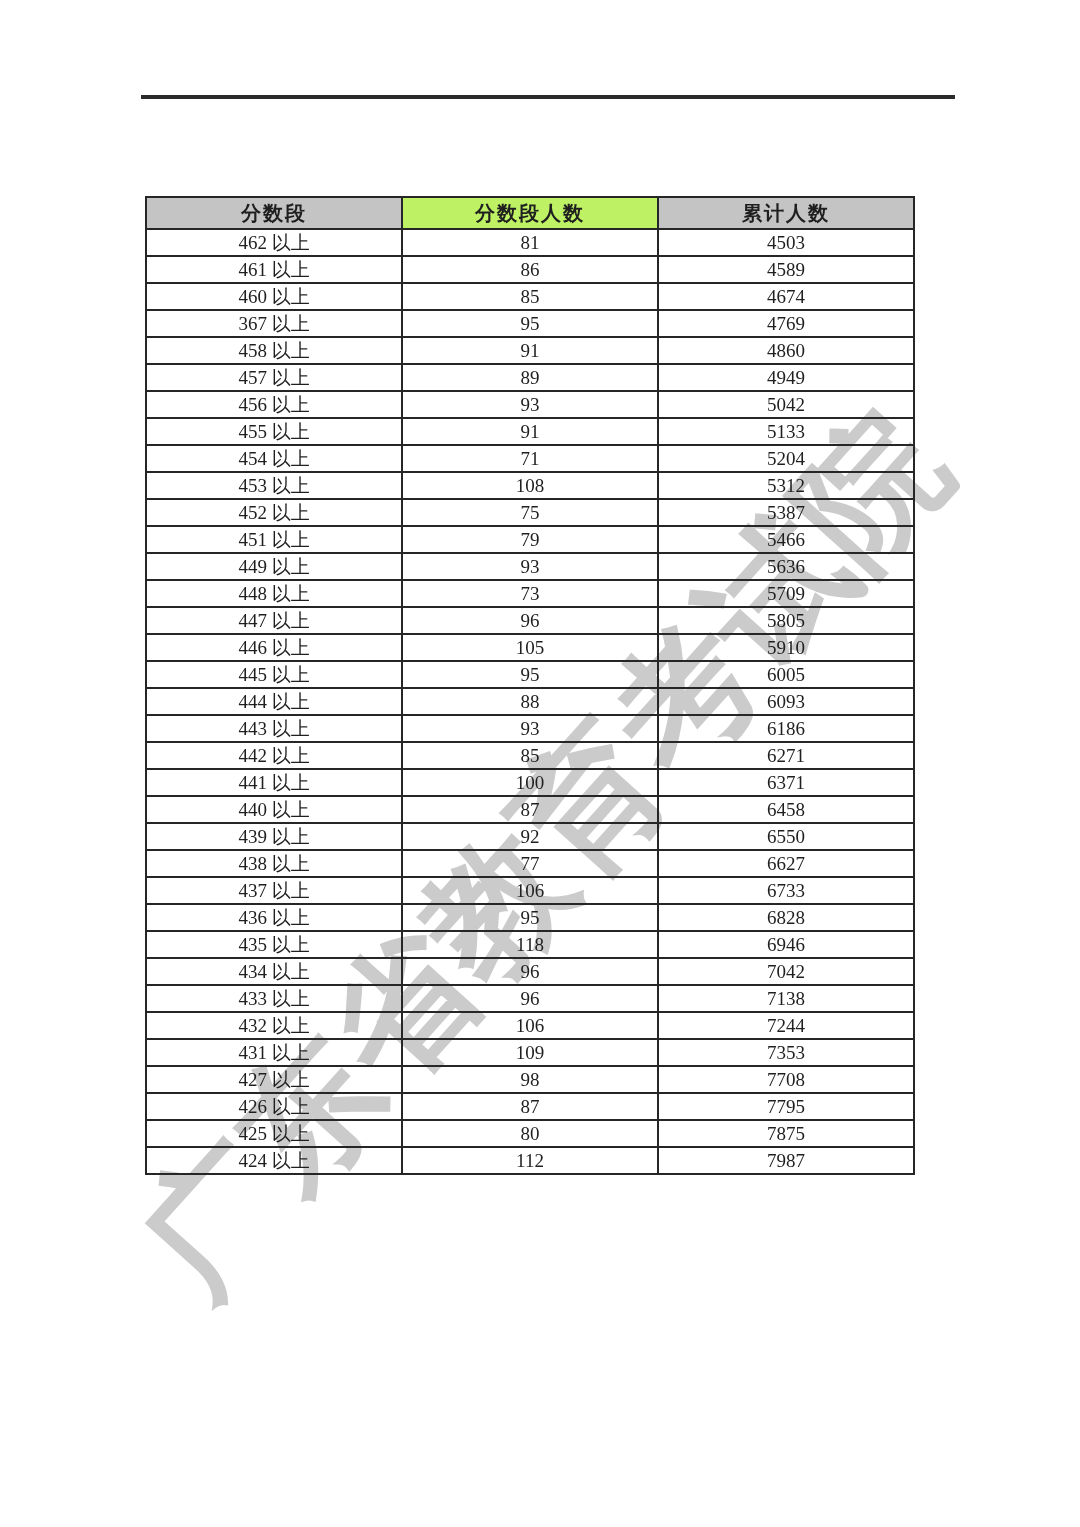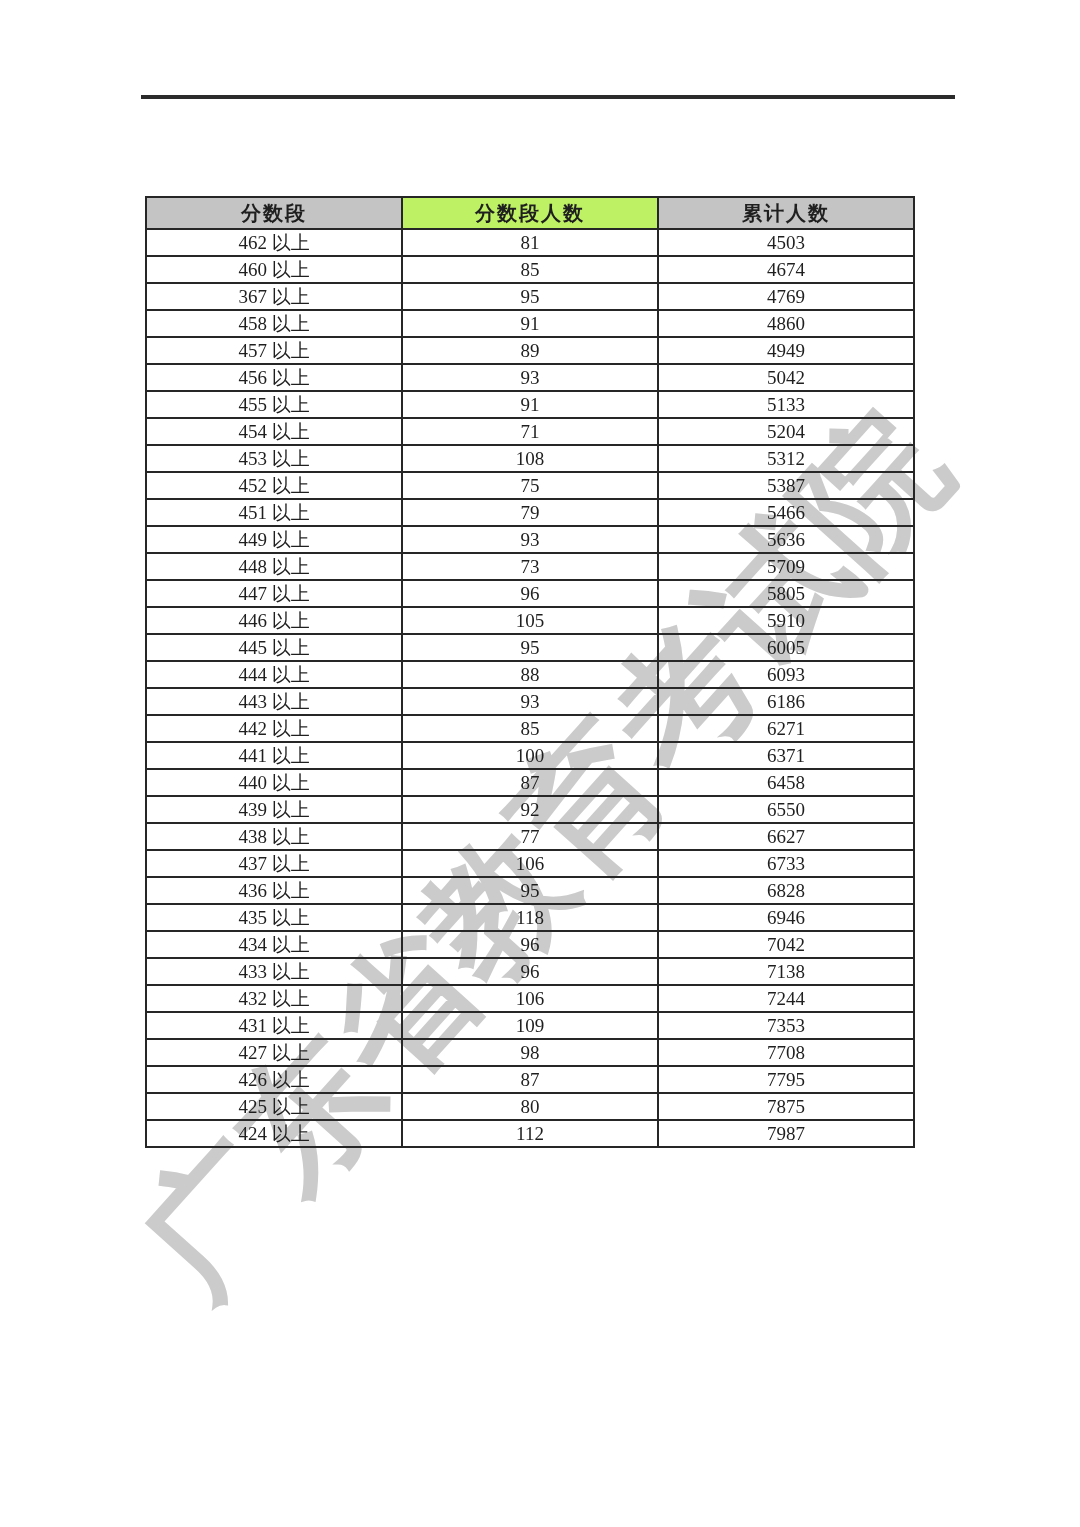--- a/index.html
+++ b/index.html
@@ -84,20 +84,25 @@
         <th style="background: rgb(196, 196, 196);">累计人数</th>
       </tr>
     </thead>
     <tbody>
         <tr>
           <td>462 以上</td>
           <td>81</td>
           <td>4503</td>
         </tr>
         <tr>
+          <td>461 以上</td>
+          <td>86</td>
+          <td>4589</td>
+        </tr>
+        <tr>
           <td>460 以上</td>
           <td>85</td>
           <td>4674</td>
         </tr>
         <tr>
           <td>367 以上</td>
           <td>95</td>
           <td>4769</td>
         </tr>
         <tr>

